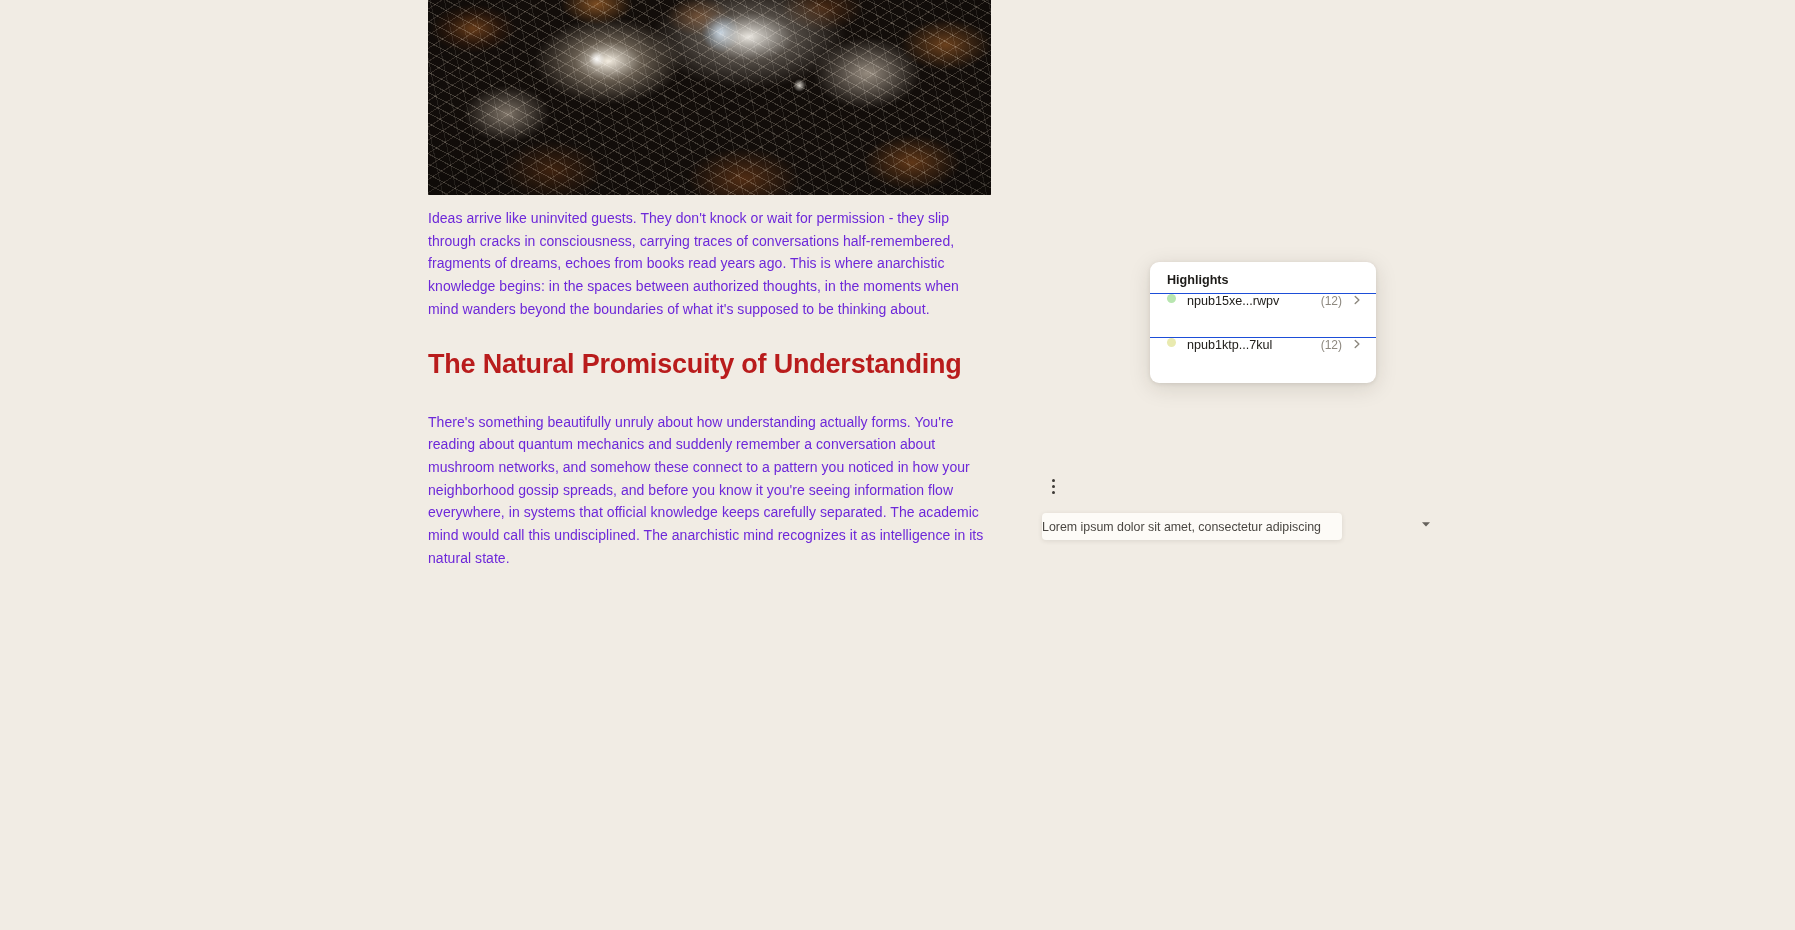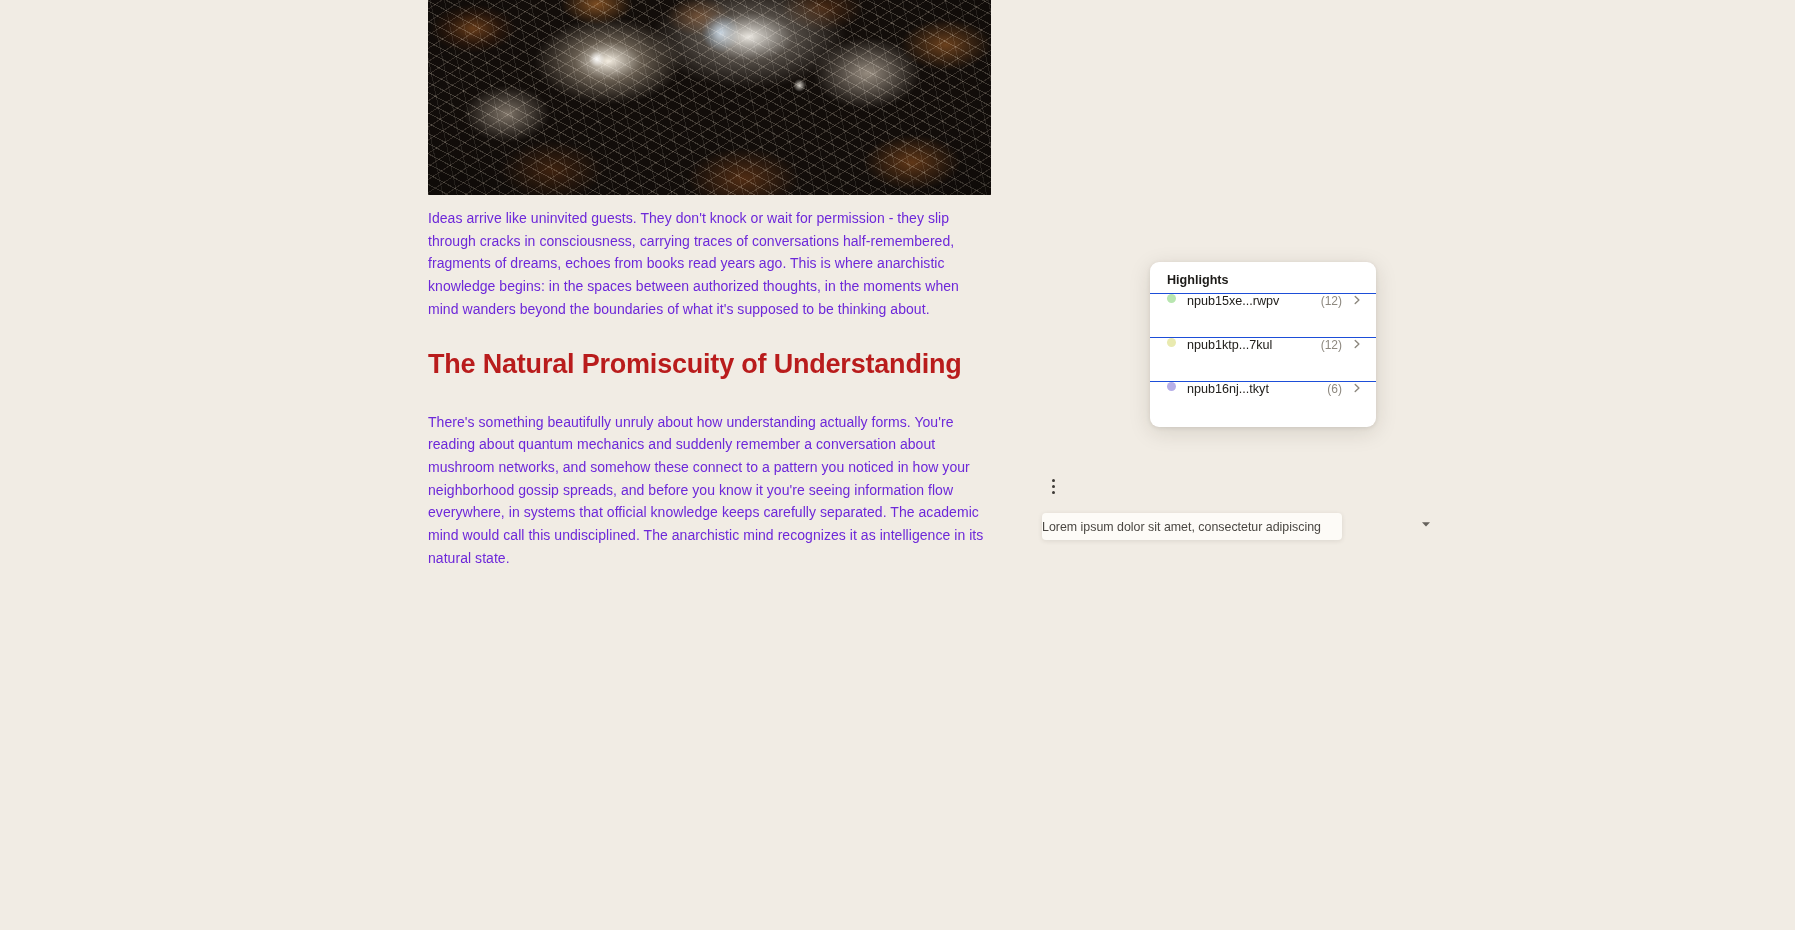--- a/index.html
+++ b/index.html
@@ -245,30 +245,20 @@
     <span class="hl-label">npub1ktp...7kul</span>
     <span class="hl-count">(12)</span>
     <span class="hl-chev">
       <svg viewBox="0 0 12 12" width="12" height="12" fill="none" stroke="currentColor" stroke-width="1.4" stroke-linecap="round" stroke-linejoin="round">
           <path d="M4.2 2.4 L7.9 6 L4.2 9.6"></path>
         </svg>
     </span>
   </div>
 
 
-  <div class="hl-row">
-    <span class="hl-swatch" style="background:#b6aee8"></span>
-    <span class="hl-label">npub16nj...tkyt</span>
-    <span class="hl-count">(6)</span>
-    <span class="hl-chev">
-      <svg viewBox="0 0 12 12" width="12" height="12" fill="none" stroke="currentColor" stroke-width="1.4" stroke-linecap="round" stroke-linejoin="round">
-          <path d="M4.2 2.4 L7.9 6 L4.2 9.6"></path>
-        </svg>
-    </span>
-  </div>
 
 </div>
 
 <div id="tooltip">
   <span>Lorem ipsum dolor sit amet, consectetur adipiscing</span>
 </div>
 
 <div id="scroll-caret">
   <svg viewBox="0 0 12 12" width="12" height="12" fill="currentColor">
       <path d="M2 4.2 L6 8.4 L10 4.2 Z"></path>

